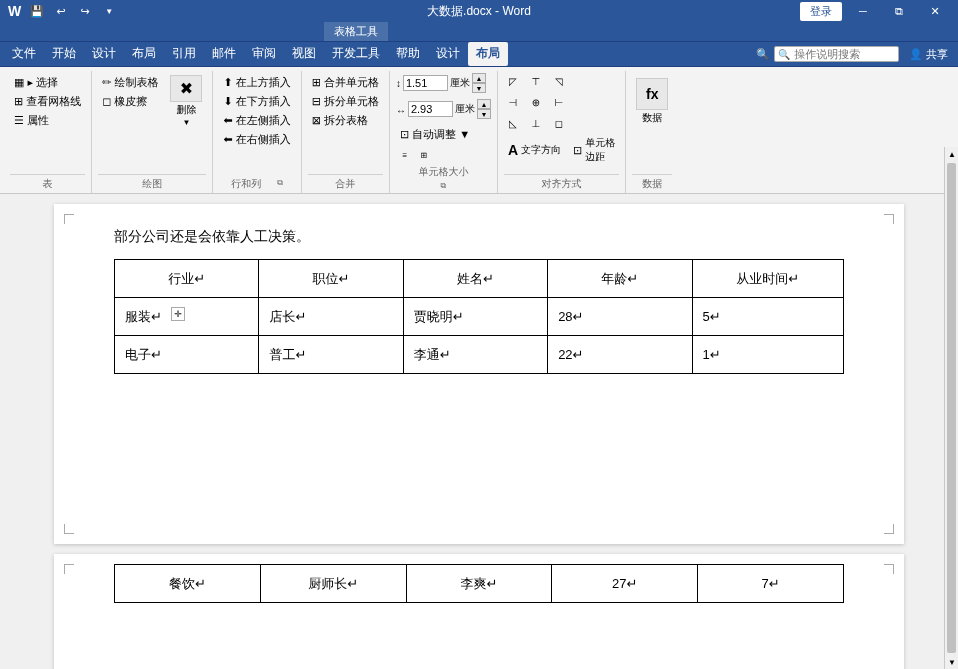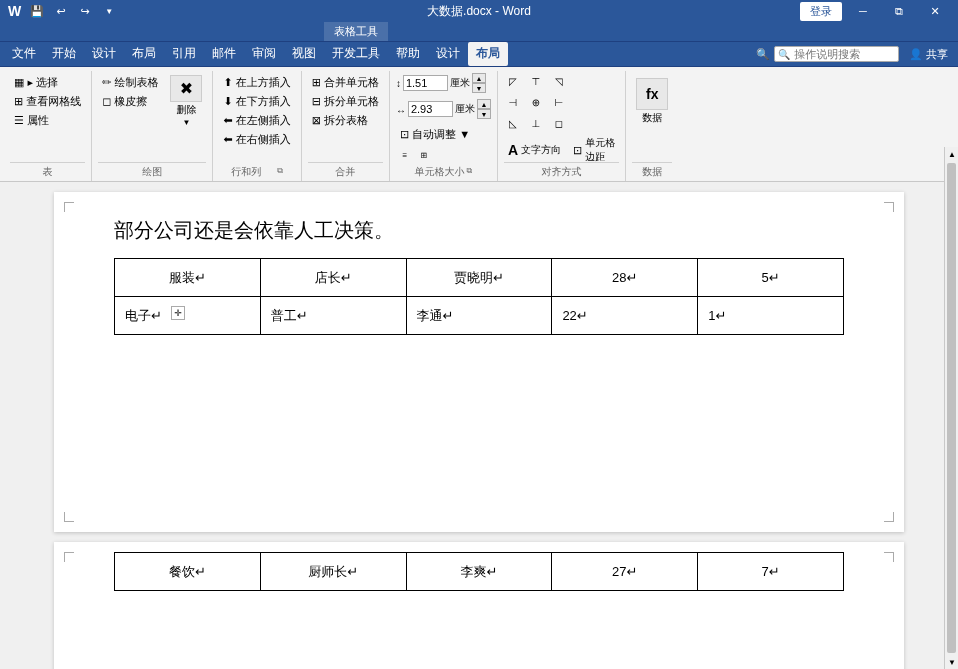--- a/index.html
+++ b/index.html
@@ -139,21 +139,21 @@
       position: relative;
       flex-shrink: 0;
     }
     .page-1 { height: 340px; }
     .page-2 { height: 155px; }
 
     .page-content {
       padding: 20px 60px;
     }
 
-    .page-text { font-size: 20px; line-height: 1.8; color: #000; margin-bottom: 10px; }
+    .page-text { font-size: 14px; line-height: 1.8; color: #000; margin-bottom: 10px; }
 
     
     table.doc-table {
       border-collapse: collapse;
       width: 100%;
       font-size: 13px;
     }
     table.doc-table td {
       border: 1px solid #000;
       padding: 6px 10px;
@@ -410,21 +410,21 @@
           <span>自动调整 ▼</span>
         </div>
 
         <div style="display:flex;gap:2px;">
           <div style="display:grid;grid-template-columns:1fr 1fr 1fr;gap:1px;">
             <div class="align-btn" style="font-size:8px;">≡</div>
             <div class="align-btn" style="font-size:8px;">⊞</div>
           </div>
         </div>
       </div>
-      <div style="display:flex;align-items:center;gap:2px;">
+      <div style="display:flex;align-items:center;gap:2px;flex-direction:column;">
         <div class="ribbon-group-label" style="border:none;padding:0;">单元格大小</div>
         <span style="font-size:8px;cursor:pointer;color:#666;">⧉</span>
       </div>
     </div>
 
     <div class="ribbon-group">
       <div class="ribbon-group-content" style="flex-direction:column;gap:2px;">
 
         <div style="display:grid;grid-template-columns:repeat(3,22px);grid-template-rows:repeat(3,20px);gap:1px;">
           <div class="align-btn">◸</div>
@@ -474,20 +474,27 @@
 
     <div class="page-content">
       <p class="page-text">部分公司还是会依靠人工决策。</p>
 
       <div style="position:relative;">
 
         <div class="table-handle">✛</div>
 
         <table class="doc-table">
           <tbody>
+              <tr>
+            <td>行业↵</td>
+            <td>职位↵</td>
+            <td>姓名↵</td>
+            <td>年龄↵</td>
+            <td>从业时间↵</td>
+          </tr>
           <tr>
             <td>服装↵</td>
             <td>店长↵</td>
             <td>贾晓明↵</td>
             <td>28↵</td>
             <td>5↵</td>
           </tr>
           <tr>
             <td>电子↵</td>
             <td>普工↵</td>

